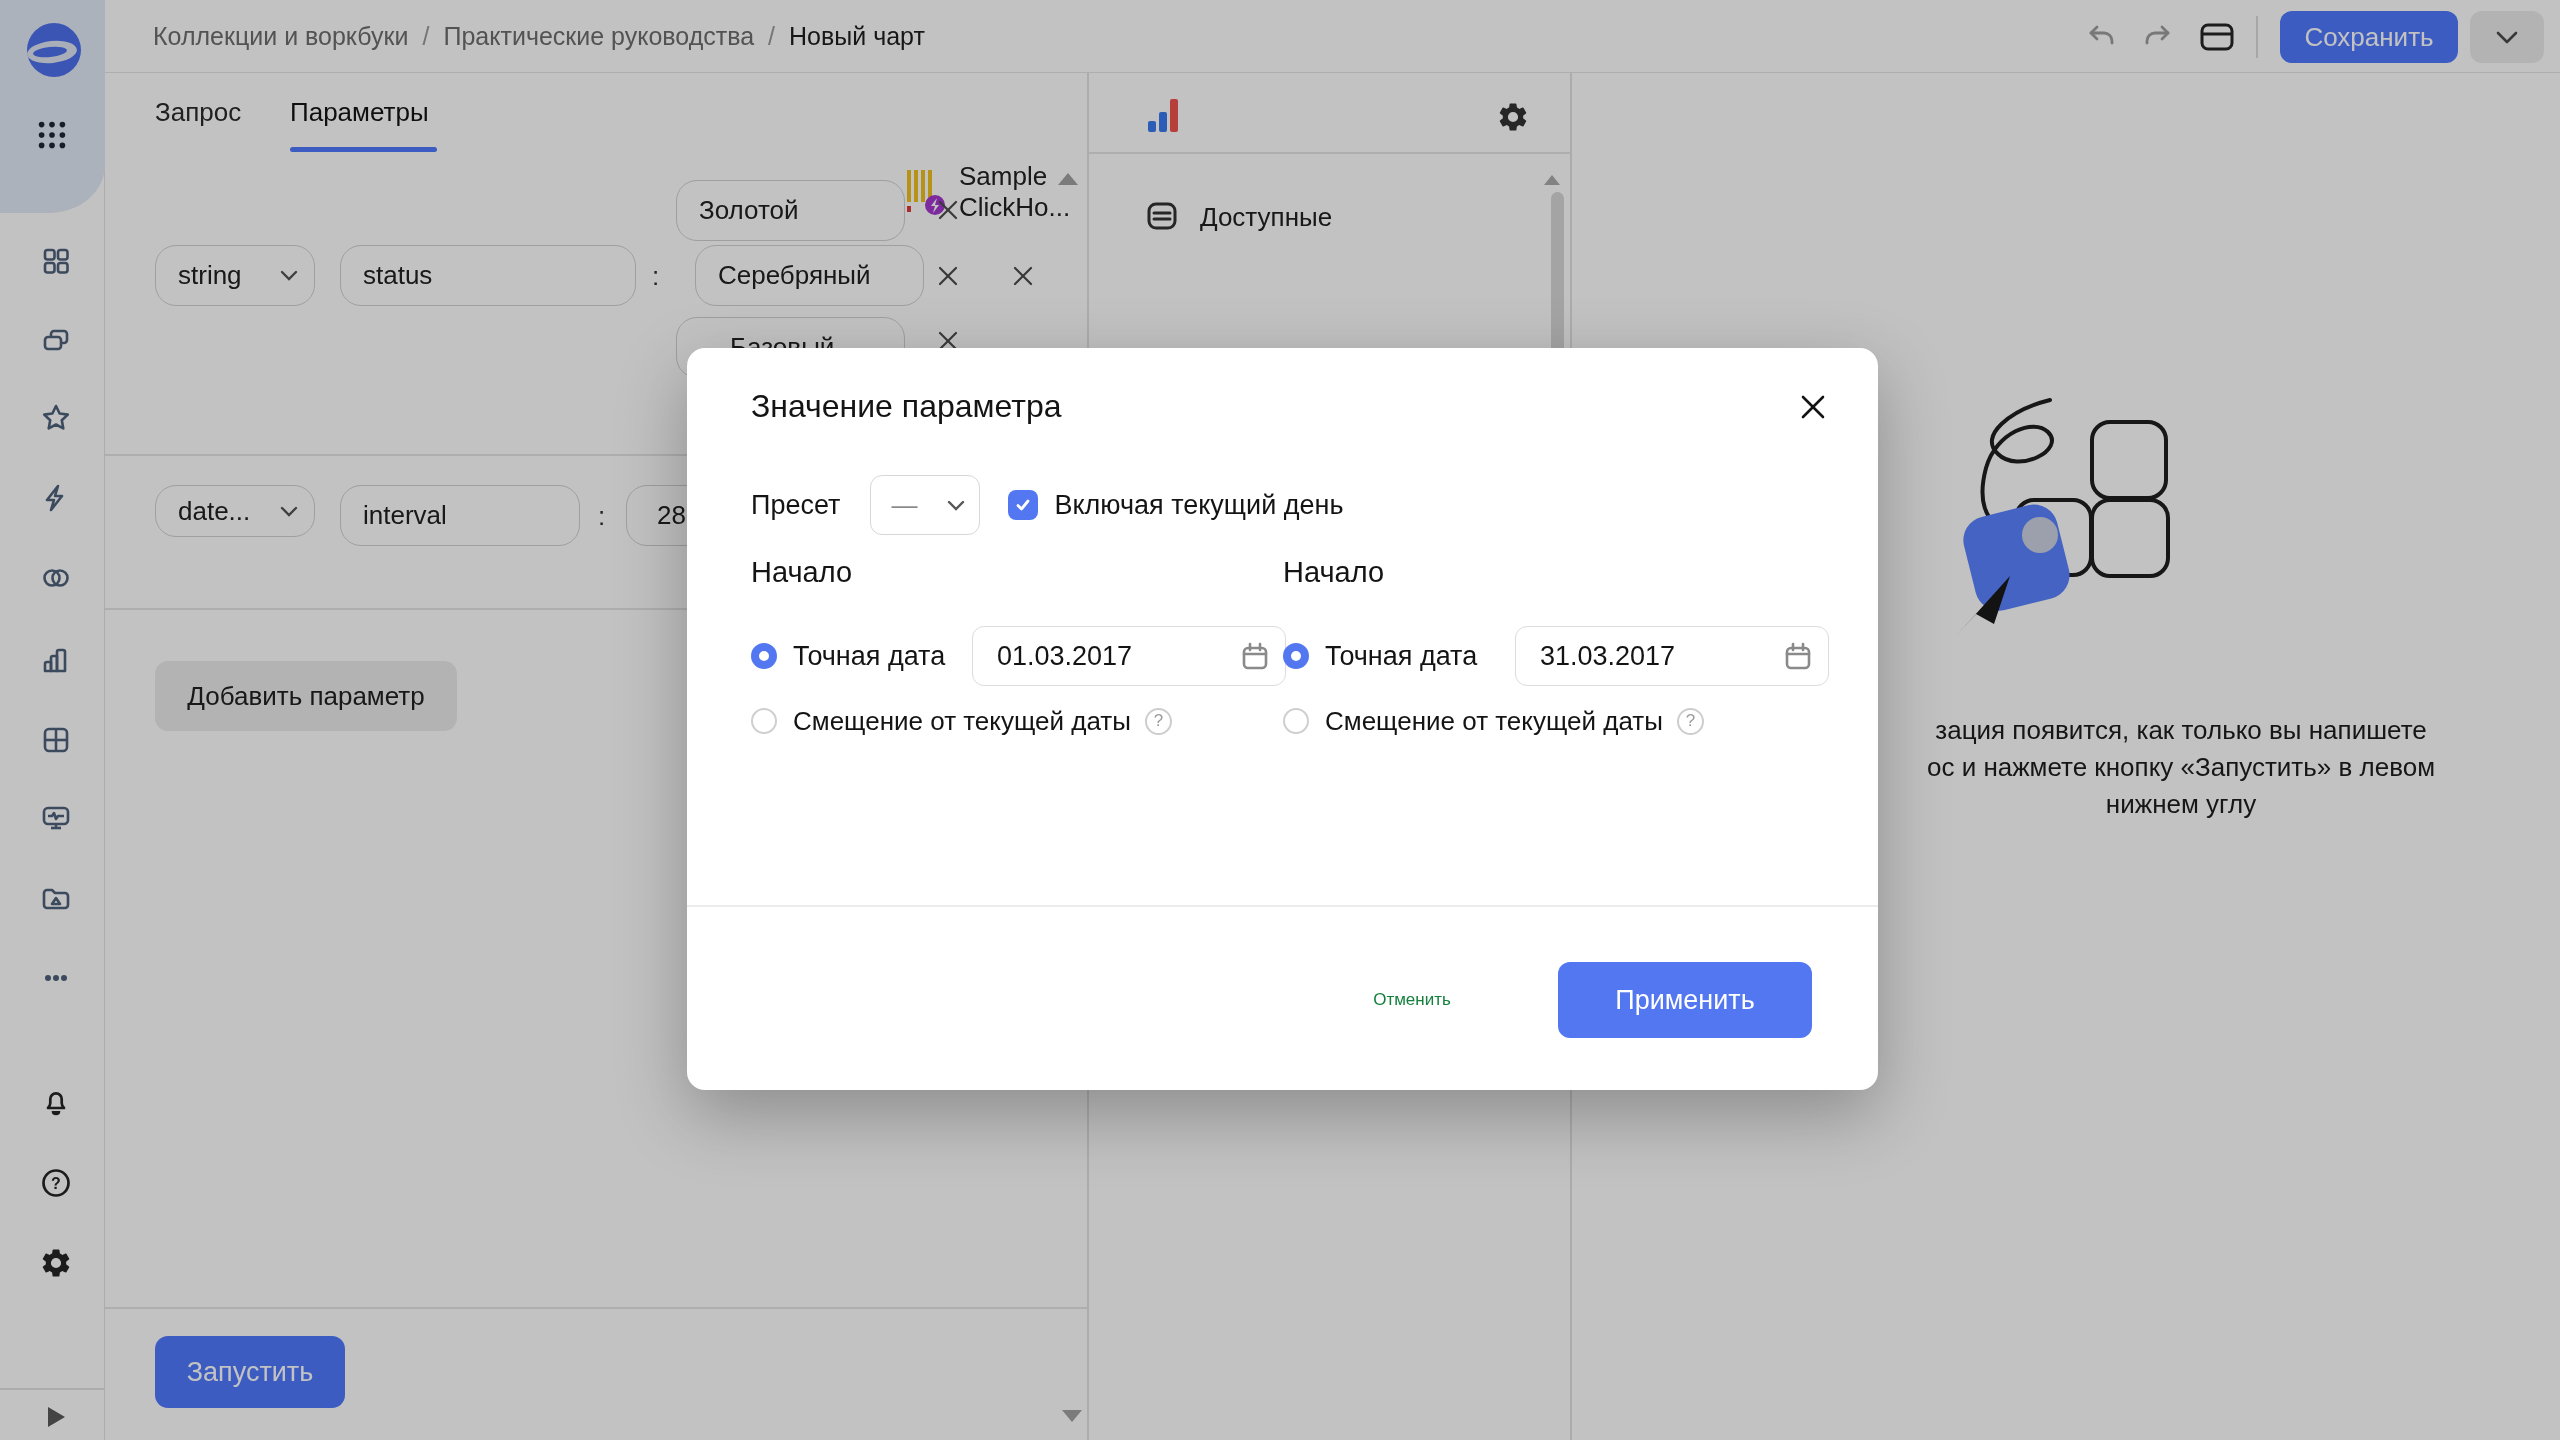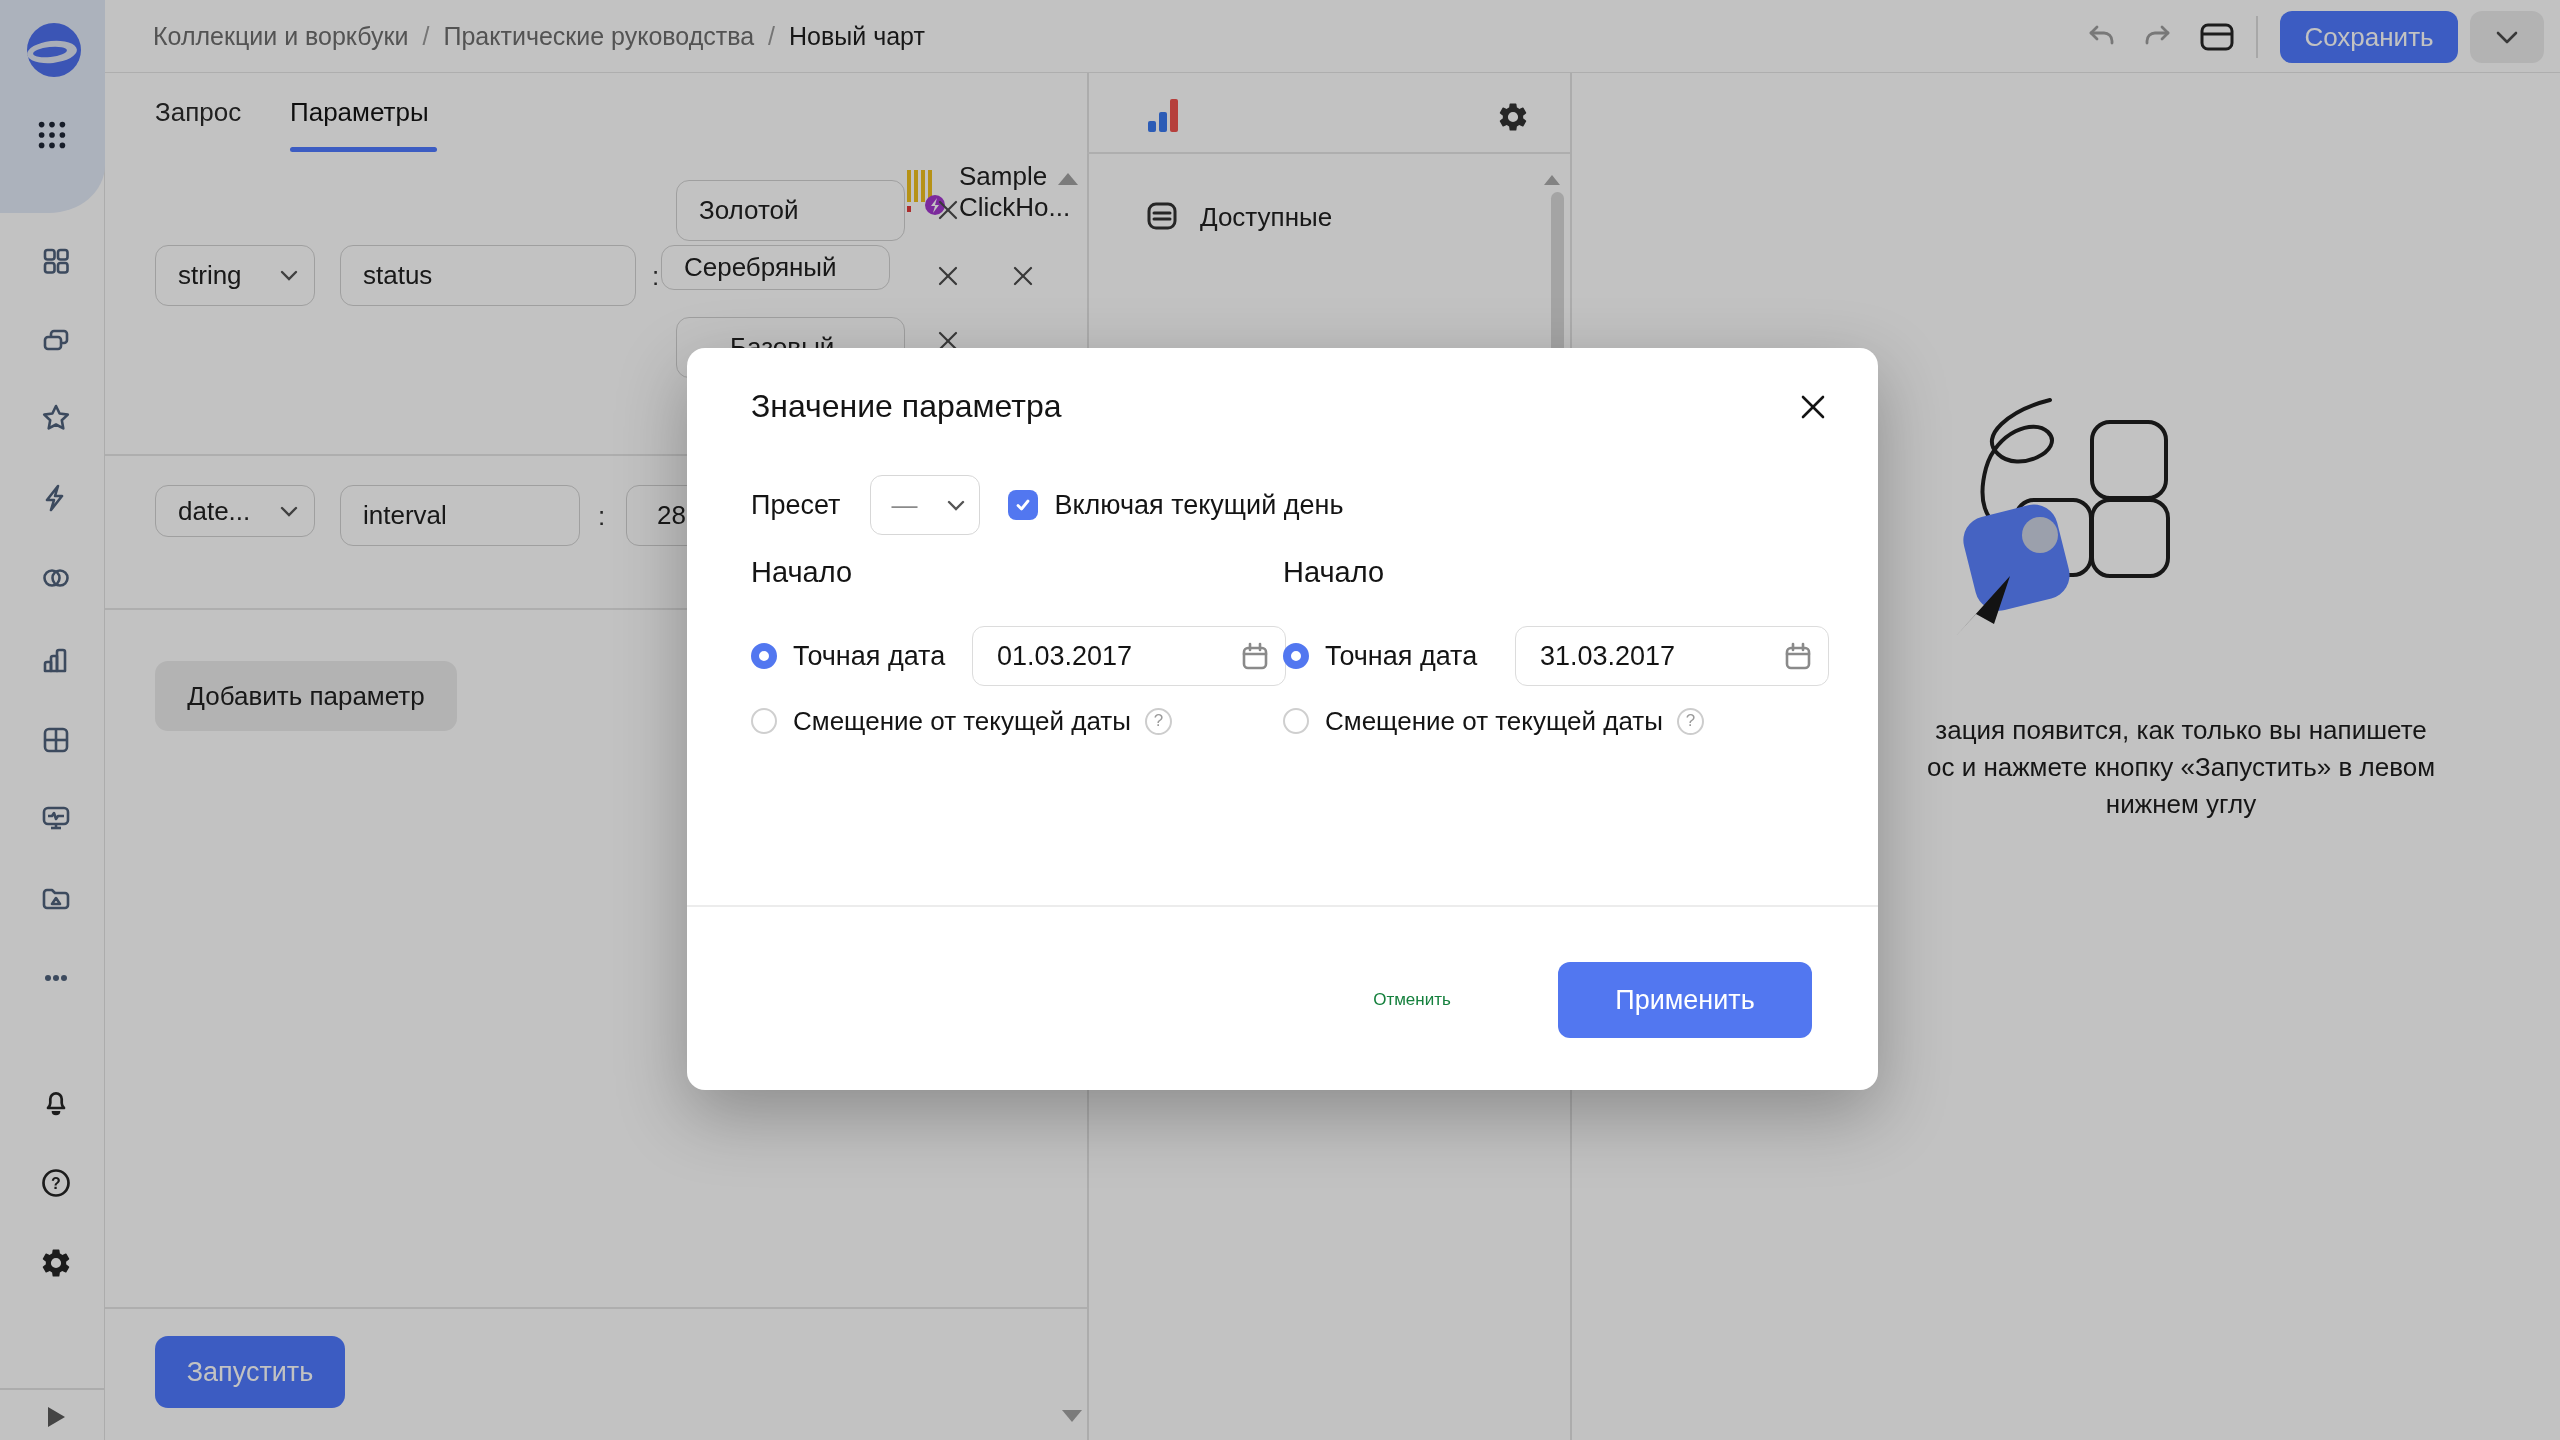--- a/index.html
+++ b/index.html
@@ -31,21 +31,21 @@
   
   .tab { position:absolute; top:0; height:79px; display:flex; align-items:center; font-size:26px; color:#2b2b2b; cursor:pointer;}
   .tab.active { color:#141414;}
   .tab-underline { position:absolute; left:290px; top:148px; width:147px; height:5px; border-radius:3px; background:var(--accent);}
   .ds-item { position:absolute; left:800px; top:88px; height:62px; display:flex; align-items:center; gap:14px; cursor:pointer;}
   .ds-label { font-size:26px; color:#222; }
 
   .hdiv { position:absolute; background:#e5e5e5; height:1.5px;}
   .vdiv { position:absolute; background:#e3e3e3; width:1.5px;}
 
-  .field { position:absolute; border:1.5px solid #d2d2d2; border-radius:13px; display:flex; align-items:center; font-size:26px; color:#222; background:transparent; overflow:hidden;}
+  .field { position:absolute; border:1.5px solid #d2d2d2; border-radius:21px; display:flex; align-items:center; font-size:26px; color:#222; background:transparent; overflow:hidden;}
   .field .txt { padding-left:22px; white-space:nowrap;}
   .select .chev { position:absolute; right:16px;}
   .colon { position:absolute; font-size:26px; color:#333;}
   .x-btn { position:absolute; width:26px; height:26px; cursor:pointer; display:flex; align-items:center; justify-content:center;}
   .scroll-arrow { position:absolute; width:0; height:0; border-left:10px solid transparent; border-right:10px solid transparent;}
   .up { border-bottom:12px solid #a2a2a2;}
   .down { border-top:12px solid #a2a2a2;}
 
   .add-btn { position:absolute; left:155px; top:661px; width:302px; height:70px; background:#ececec; border-radius:13px; display:flex; align-items:center; justify-content:center; font-size:26px; color:#222; cursor:pointer;}
   .run-btn { position:absolute; left:155px; top:1336px; width:190px; height:72px; background:var(--accent); border-radius:13px; display:flex; align-items:center; justify-content:center; font-size:27px; color:#fff; cursor:pointer;}
@@ -271,21 +271,21 @@
       </span>
     </div>
     <div class="field" style="left:235px; top:172px; width:296px; height:61px;">
       <span class="txt">status</span>
     </div>
     <div class="colon" style="left:547px; top:188px;">:</div>
 
     <div class="field" style="left:571px; top:107px; width:229px; height:61px;">
       <span class="txt">Золотой</span>
     </div>
-    <div class="field" style="left:556px; top:172px; width:229px; height:45px;">
+    <div class="field" style="left:590px; top:172px; width:229px; height:61px;">
       <span class="txt">Серебряный</span>
     </div>
     <div class="field" style="left:571px; top:244px; width:229px; height:61px;padding-left:31px;">
       <span class="txt">Базовый</span>
     </div>
 
     <div class="x-btn" style="left:830px; top:124px;">
       <svg width="24" height="24" viewBox="0 0 24 24" stroke="#4b4b4b" stroke-width="2.2" stroke-linecap="round">
           <line x1="4" y1="4" x2="20" y2="20"></line>
           <line x1="20" y1="4" x2="4" y2="20"></line>

